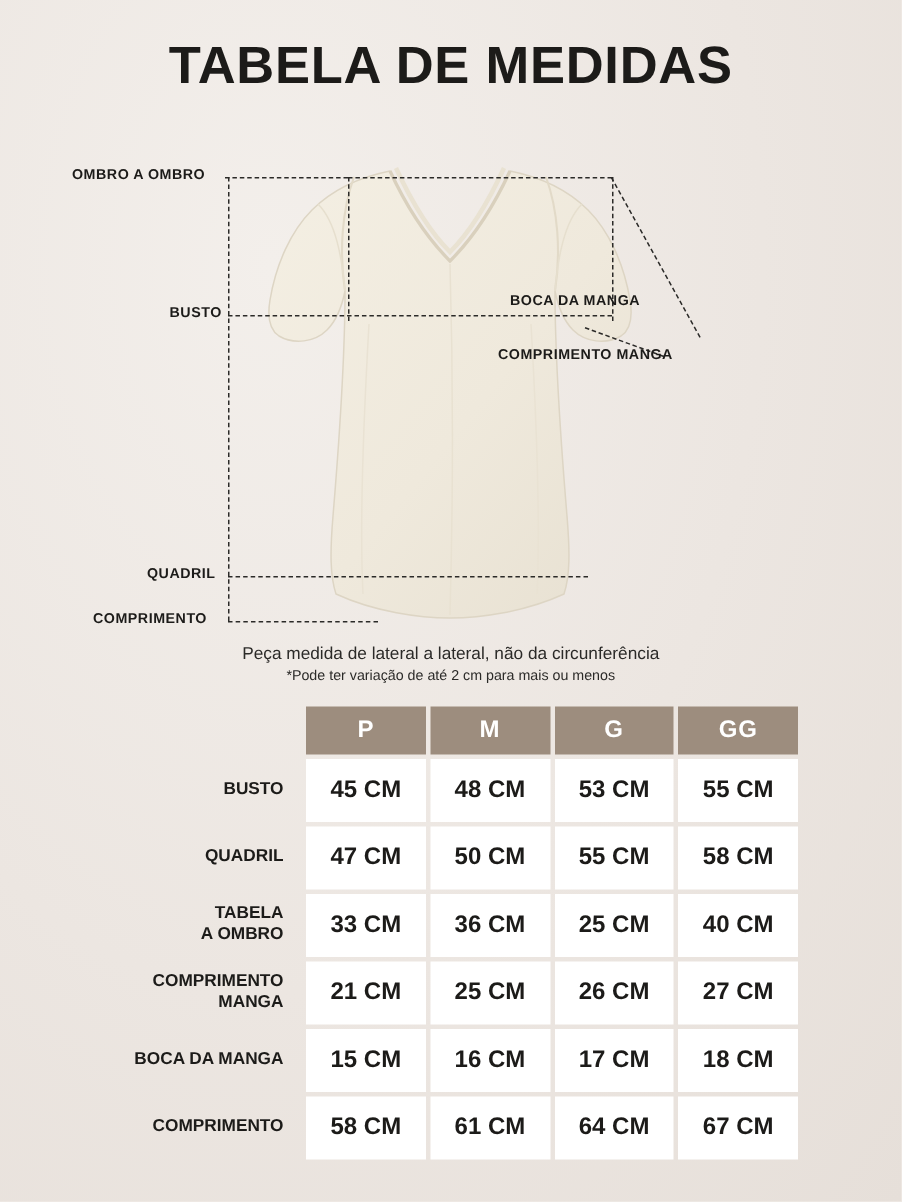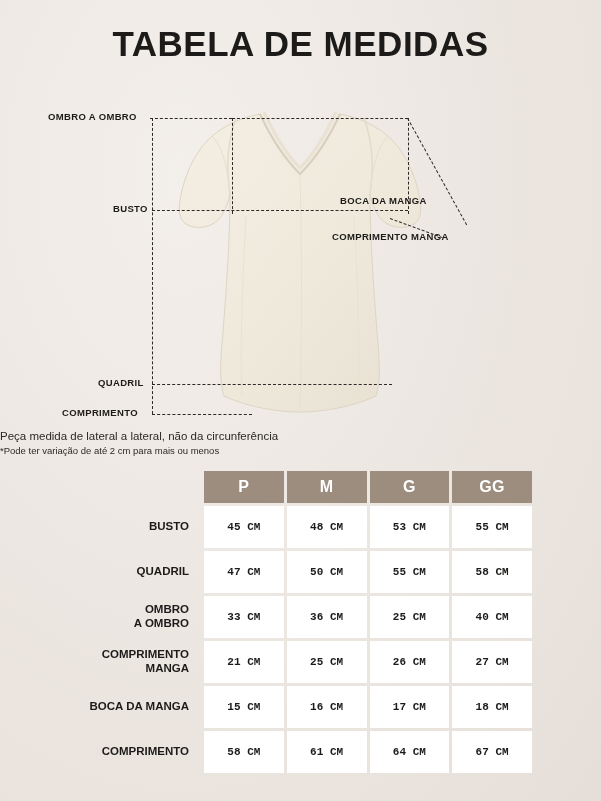--- a/index.html
+++ b/index.html
@@ -79,21 +79,21 @@
     color: #1c1b19;
     white-space: nowrap;
   }
 
   
   .notes {
     position: absolute;
     top: 430px;
     left: 0;
     width: 601px;
-    text-align: left;
+    text-align: center;
   }
   .note-main {
     font-size: 11.5px;
     color: #2b2a28;
   }
   .note-sub {
     margin-top: 3px;
     font-size: 9.5px;
     color: #2b2a28;
   }
@@ -126,25 +126,24 @@
     background: #9d8d7e;
     color: #ffffff;
     font-size: 16px;
     font-weight: bold;
     height: 30px;
     letter-spacing: 0.5px;
   }
   table.sizes td.val {
     background: #ffffff;
     text-align: center;
-    font-size: 11px;
+    font-size: 16px;
     font-weight: bold;
     color: #1c1b19;
     height: 40px;
-    font-family: Liberation Mono, monospace;
   }
 </style>
 </head>
 <body>
 
 <div class="page">
 
   <div class="header">
     <div class="title">TABELA DE MEDIDAS</div>
   </div>
@@ -246,21 +245,21 @@
         </tr>
         <tr>
           <td class="label-col">QUADRIL</td>
           <td class="val">47 CM</td>
           <td class="val">50 CM</td>
           <td class="val">55 CM</td>
           <td class="val">58 CM</td>
         </tr>
         <tr>
           <td class="label-col">
-            <div>OMBRO</div>
+            <div>TABELA</div>
             <div>A OMBRO</div>
           </td>
           <td class="val">33 CM</td>
           <td class="val">36 CM</td>
           <td class="val">25 CM</td>
           <td class="val">40 CM</td>
         </tr>
         <tr>
           <td class="label-col">
             <div>COMPRIMENTO</div>

